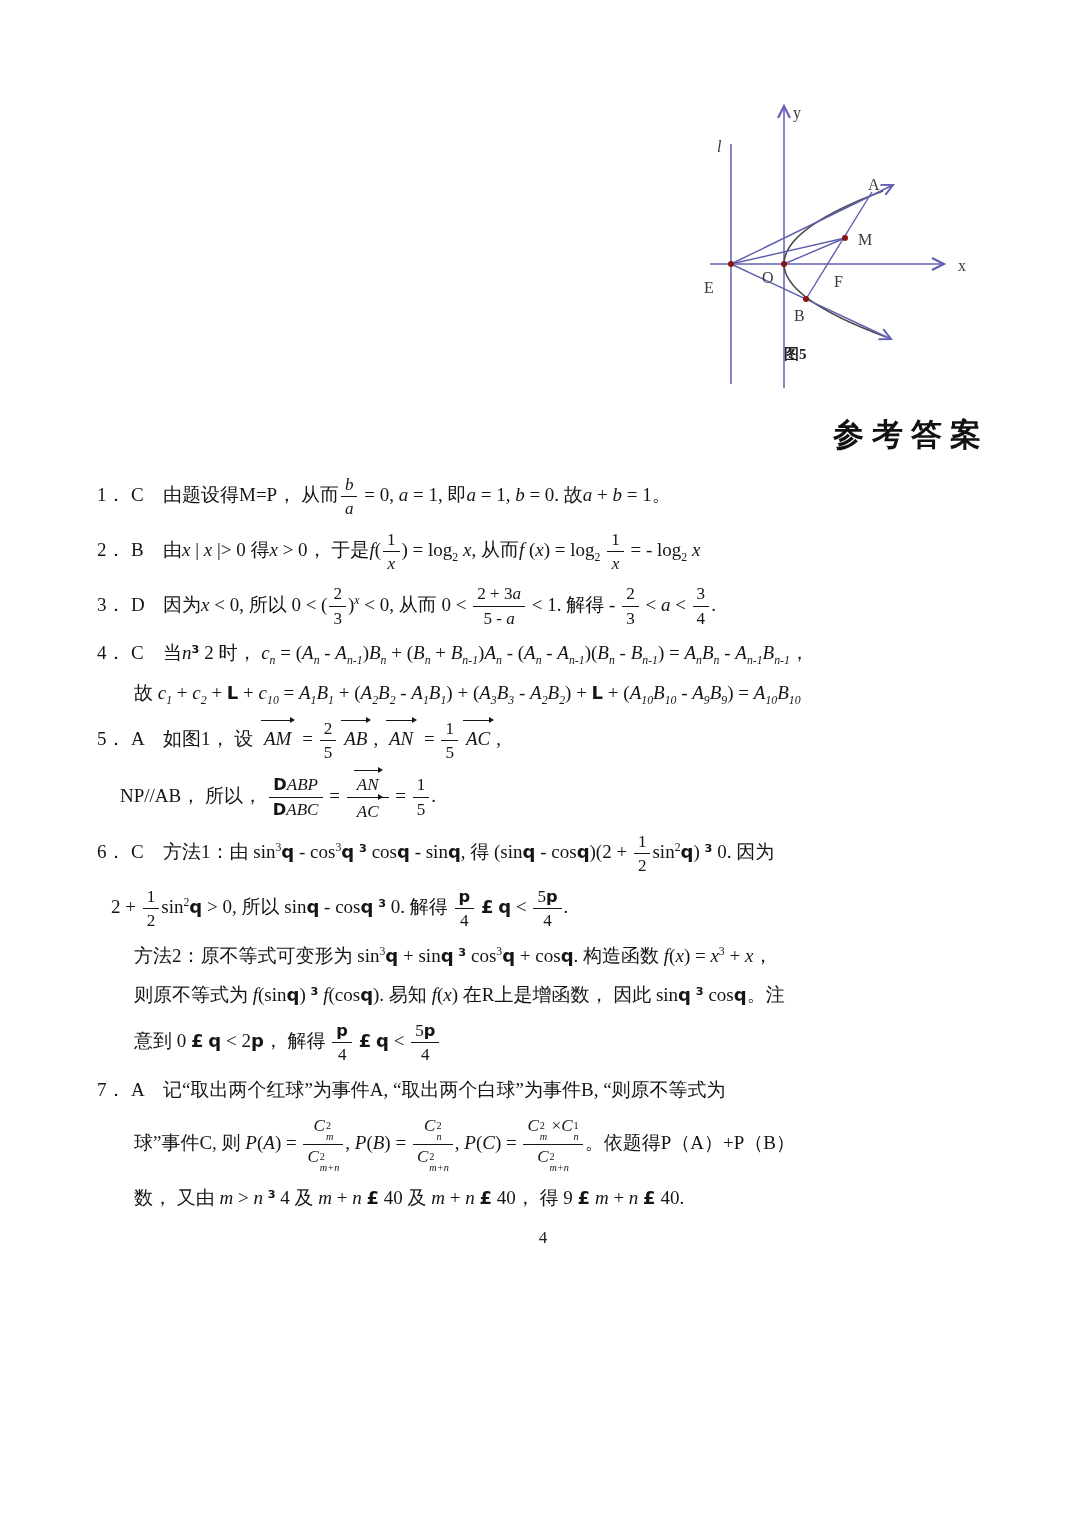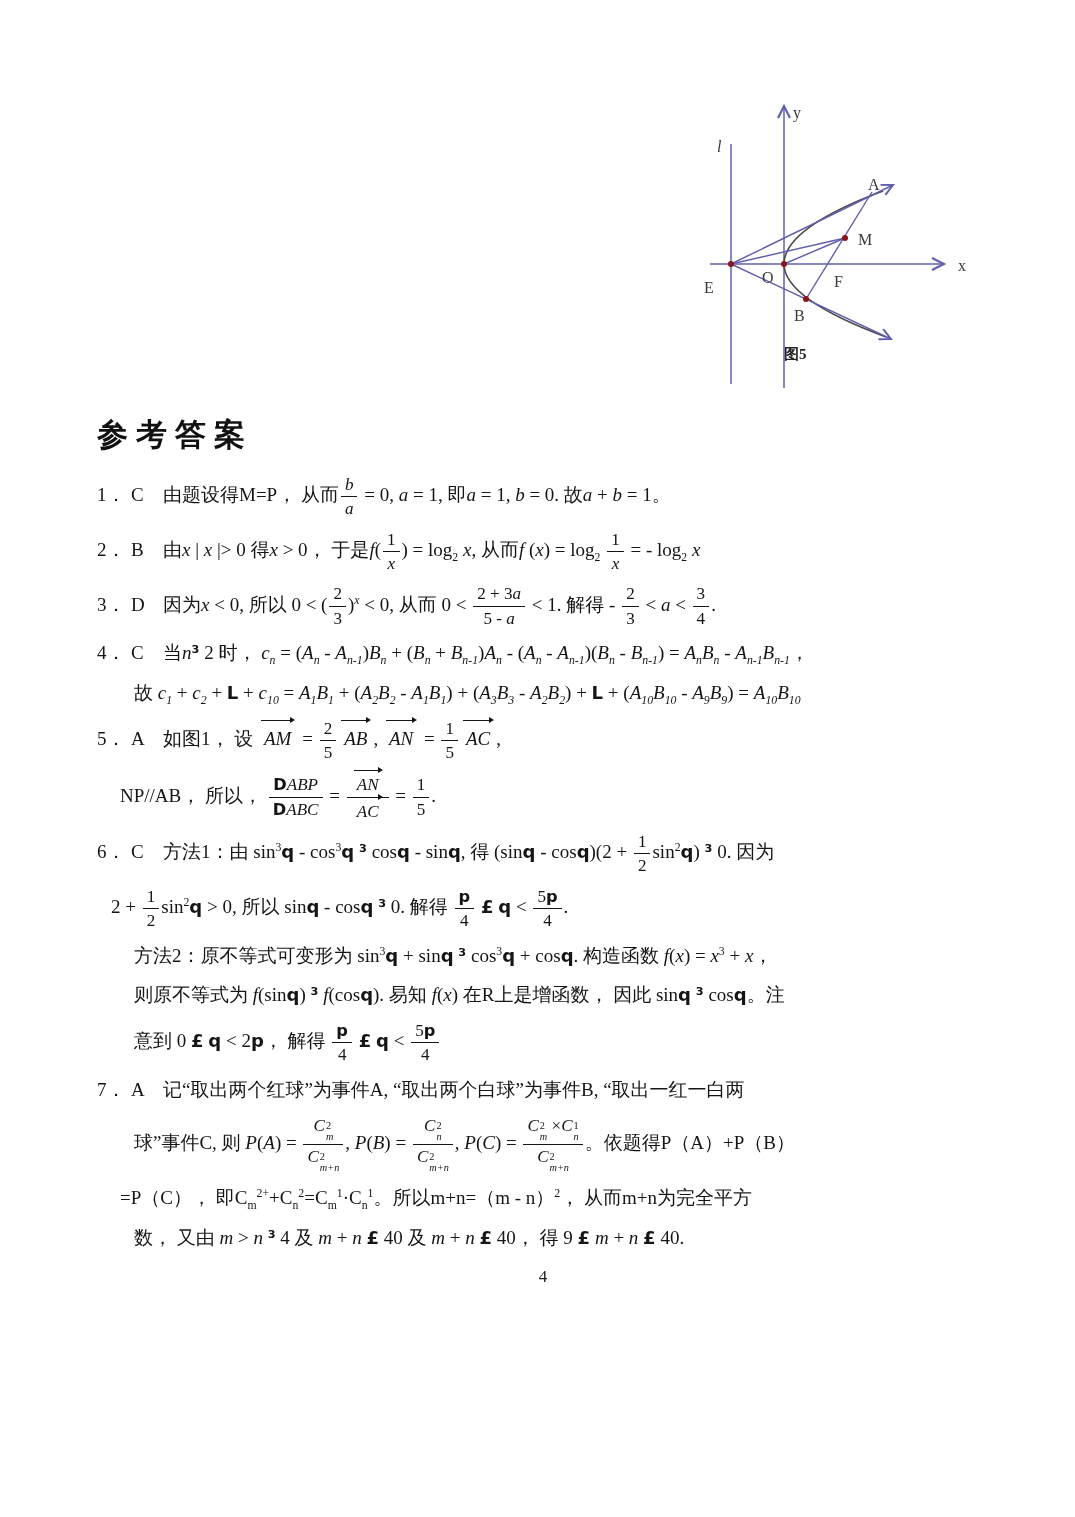--- a/index.html
+++ b/index.html
@@ -10,21 +10,21 @@
   }
   
   .figure-wrap{position:absolute;left:648px;top:92px;width:345px;height:305px;}
   .figure-wrap svg{display:block;}
   .fig-label{font-family:"Liberation Serif","DejaVu Serif",serif;font-size:16px;fill:#3a3a3a;}
   .fig-label-it{font-style:italic;}
   .fig-caption{font-size:15px;font-weight:bold;fill:#222;}
   
   .content{position:absolute;left:97px;top:414px;width:892px;}
   .title{
-    text-align:left;font-size:31px;font-weight:600;letter-spacing:8px;
+    text-align:right;font-size:31px;font-weight:600;letter-spacing:8px;
     margin:0 0 18px 0;color:#111;
   }
   .ans-item{margin:0 0 2px 0;}
   .ans-line{margin:9px 0;line-height:1.62;font-size:19px;white-space:nowrap;}
   .ans-num{display:inline-block;width:34px;}
   .ans-letter{display:inline-block;width:32px;}
   .ind1{margin-left:37px;}
   .ind2{margin-left:23px;}
   .ind3{margin-left:14px;}
   .it{font-style:italic;}
@@ -118,20 +118,19 @@
         <div class="ans-line ind2"><span class="ans-body"><span class="rm">NP//AB， 所以， </span><span class="frac"><span class="fn"><span class="sym">D</span><span class="it">ABP</span></span><span class="fd"><span class="sym">D</span><span class="it">ABC</span></span></span><span class="rm"> = </span><span class="frac"><span class="fn"><span class="vec">AN</span></span><span class="fd"><span class="vec">AC</span></span></span><span class="rm"> = </span><span class="frac"><span class="fn"><span class="rm">1</span></span><span class="fd"><span class="rm">5</span></span></span><span class="rm">.</span></span></div>
       </div>
       <div class="ans-item">
         <div class="ans-line"><span class="ans-num">6．</span><span class="ans-letter">C</span><span class="ans-body"><span class="rm">方法1：由 sin</span><sup>3</sup><span class="sym">q</span><span class="rm"> - cos</span><sup>3</sup><span class="sym">q</span><span class="rm"> </span><span class="sym">³</span><span class="rm"> cos</span><span class="sym">q</span><span class="rm"> - sin</span><span class="sym">q</span><span class="rm">, 得 (sin</span><span class="sym">q</span><span class="rm"> - cos</span><span class="sym">q</span><span class="rm">)(2 + </span><span class="frac"><span class="fn"><span class="rm">1</span></span><span class="fd"><span class="rm">2</span></span></span><span class="rm">sin</span><sup>2</sup><span class="sym">q</span><span class="rm">) </span><span class="sym">³</span><span class="rm"> 0. 因为</span></span></div>
         <div class="ans-line ind3"><span class="ans-body"><span class="rm">2 + </span><span class="frac"><span class="fn"><span class="rm">1</span></span><span class="fd"><span class="rm">2</span></span></span><span class="rm">sin</span><sup>2</sup><span class="sym">q</span><span class="rm"> &gt; 0, 所以 sin</span><span class="sym">q</span><span class="rm"> - cos</span><span class="sym">q</span><span class="rm"> </span><span class="sym">³</span><span class="rm"> 0. 解得 </span><span class="frac"><span class="fn"><span class="sym">p</span></span><span class="fd"><span class="rm">4</span></span></span><span class="rm"> </span><span class="sym">£</span><span class="rm"> </span><span class="sym">q</span><span class="rm"> &lt; </span><span class="frac"><span class="fn"><span class="rm">5</span><span class="sym">p</span></span><span class="fd"><span class="rm">4</span></span></span><span class="rm">.</span></span></div>
         <div class="ans-line ind1"><span class="ans-body"><span class="rm">方法2：原不等式可变形为 sin</span><sup>3</sup><span class="sym">q</span><span class="rm"> + sin</span><span class="sym">q</span><span class="rm"> </span><span class="sym">³</span><span class="rm"> cos</span><sup>3</sup><span class="sym">q</span><span class="rm"> + cos</span><span class="sym">q</span><span class="rm">.  构造函数 </span><span class="it">f</span><span class="rm">(</span><span class="it">x</span><span class="rm">) = </span><span class="it">x</span><sup>3</sup><span class="rm"> + </span><span class="it">x</span><span class="rm">，</span></span></div>
         <div class="ans-line ind1"><span class="ans-body"><span class="rm">则原不等式为 </span><span class="it">f</span><span class="rm">(sin</span><span class="sym">q</span><span class="rm">) </span><span class="sym">³</span><span class="rm"> </span><span class="it">f</span><span class="rm">(cos</span><span class="sym">q</span><span class="rm">). 易知 </span><span class="it">f</span><span class="rm">(</span><span class="it">x</span><span class="rm">) 在R上是增函数， 因此 sin</span><span class="sym">q</span><span class="rm"> </span><span class="sym">³</span><span class="rm"> cos</span><span class="sym">q</span><span class="rm">。注</span></span></div>
         <div class="ans-line ind1"><span class="ans-body"><span class="rm">意到 0 </span><span class="sym">£</span><span class="rm"> </span><span class="sym">q</span><span class="rm"> &lt; 2</span><span class="sym">p</span><span class="rm">， 解得 </span><span class="frac"><span class="fn"><span class="sym">p</span></span><span class="fd"><span class="rm">4</span></span></span><span class="rm"> </span><span class="sym">£</span><span class="rm"> </span><span class="sym">q</span><span class="rm"> &lt; </span><span class="frac"><span class="fn"><span class="rm">5</span><span class="sym">p</span></span><span class="fd"><span class="rm">4</span></span></span></span></div>
       </div>
       <div class="ans-item">
-        <div class="ans-line"><span class="ans-num">7．</span><span class="ans-letter">A</span><span class="ans-body"><span class="rm">记“取出两个红球”为事件A,  “取出两个白球”为事件B,  “取出一红一白两</span></span></div>
+        <div class="ans-line"><span class="ans-num">7．</span><span class="ans-letter">A</span><span class="ans-body"><span class="rm">记“取出两个红球”为事件A,  “取出两个白球”为事件B,  “则原不等式为</span></span></div>
         <div class="ans-line ind1"><span class="ans-body"><span class="rm">球”事件C,  则 </span><span class="it">P</span><span class="rm">(</span><span class="it">A</span><span class="rm">) = </span><span class="frac"><span class="fn"><span class="ss"><span class="base">C</span><span class="scr"><span class="up">2</span><span class="dn">m</span></span></span></span><span class="fd"><span class="ss"><span class="base">C</span><span class="scr"><span class="up">2</span><span class="dn">m+n</span></span></span></span></span><span class="rm">, </span><span class="it">P</span><span class="rm">(</span><span class="it">B</span><span class="rm">) = </span><span class="frac"><span class="fn"><span class="ss"><span class="base">C</span><span class="scr"><span class="up">2</span><span class="dn">n</span></span></span></span><span class="fd"><span class="ss"><span class="base">C</span><span class="scr"><span class="up">2</span><span class="dn">m+n</span></span></span></span></span><span class="rm">, </span><span class="it">P</span><span class="rm">(</span><span class="it">C</span><span class="rm">) = </span><span class="frac"><span class="fn"><span class="ss"><span class="base">C</span><span class="scr"><span class="up">2</span><span class="dn">m</span></span></span><span class="rm"> ×</span><span class="ss"><span class="base">C</span><span class="scr"><span class="up">1</span><span class="dn">n</span></span></span></span><span class="fd"><span class="ss"><span class="base">C</span><span class="scr"><span class="up">2</span><span class="dn">m+n</span></span></span></span></span><span class="rm">。依题得P（A）+P（B）</span></span></div>
-        <div class="ans-line ind2"><span class="ans-body"><span class="rm">=P（C）， 即C</span><sub>m</sub><sup>2+</sup><span class="rm">+C</span><sub>n</sub><sup>2</sup><span class="rm">=C</span><sub>m</sub><sup>1</sup><span class="rm">·C</span><sub>n</sub><sup>1</sup><span class="rm">。所以m+n=（m - n）</span><sup>2</sup><span class="rm">， 从而m+n为完全平方</span></span></div>
         <div class="ans-line ind1"><span class="ans-body"><span class="rm">数， 又由 </span><span class="it">m</span><span class="rm"> &gt; </span><span class="it">n</span><span class="rm"> </span><span class="sym">³</span><span class="rm"> 4 及 </span><span class="it">m</span><span class="rm"> + </span><span class="it">n</span><span class="rm"> </span><span class="sym">£</span><span class="rm"> 40 及 </span><span class="it">m</span><span class="rm"> + </span><span class="it">n</span><span class="rm"> </span><span class="sym">£</span><span class="rm"> 40， 得 9 </span><span class="sym">£</span><span class="rm"> </span><span class="it">m</span><span class="rm"> + </span><span class="it">n</span><span class="rm"> </span><span class="sym">£</span><span class="rm"> 40.</span></span></div>
       </div>
     </div>
   <div class="page-num">4</div>
 </div>
 
 </body></html>

